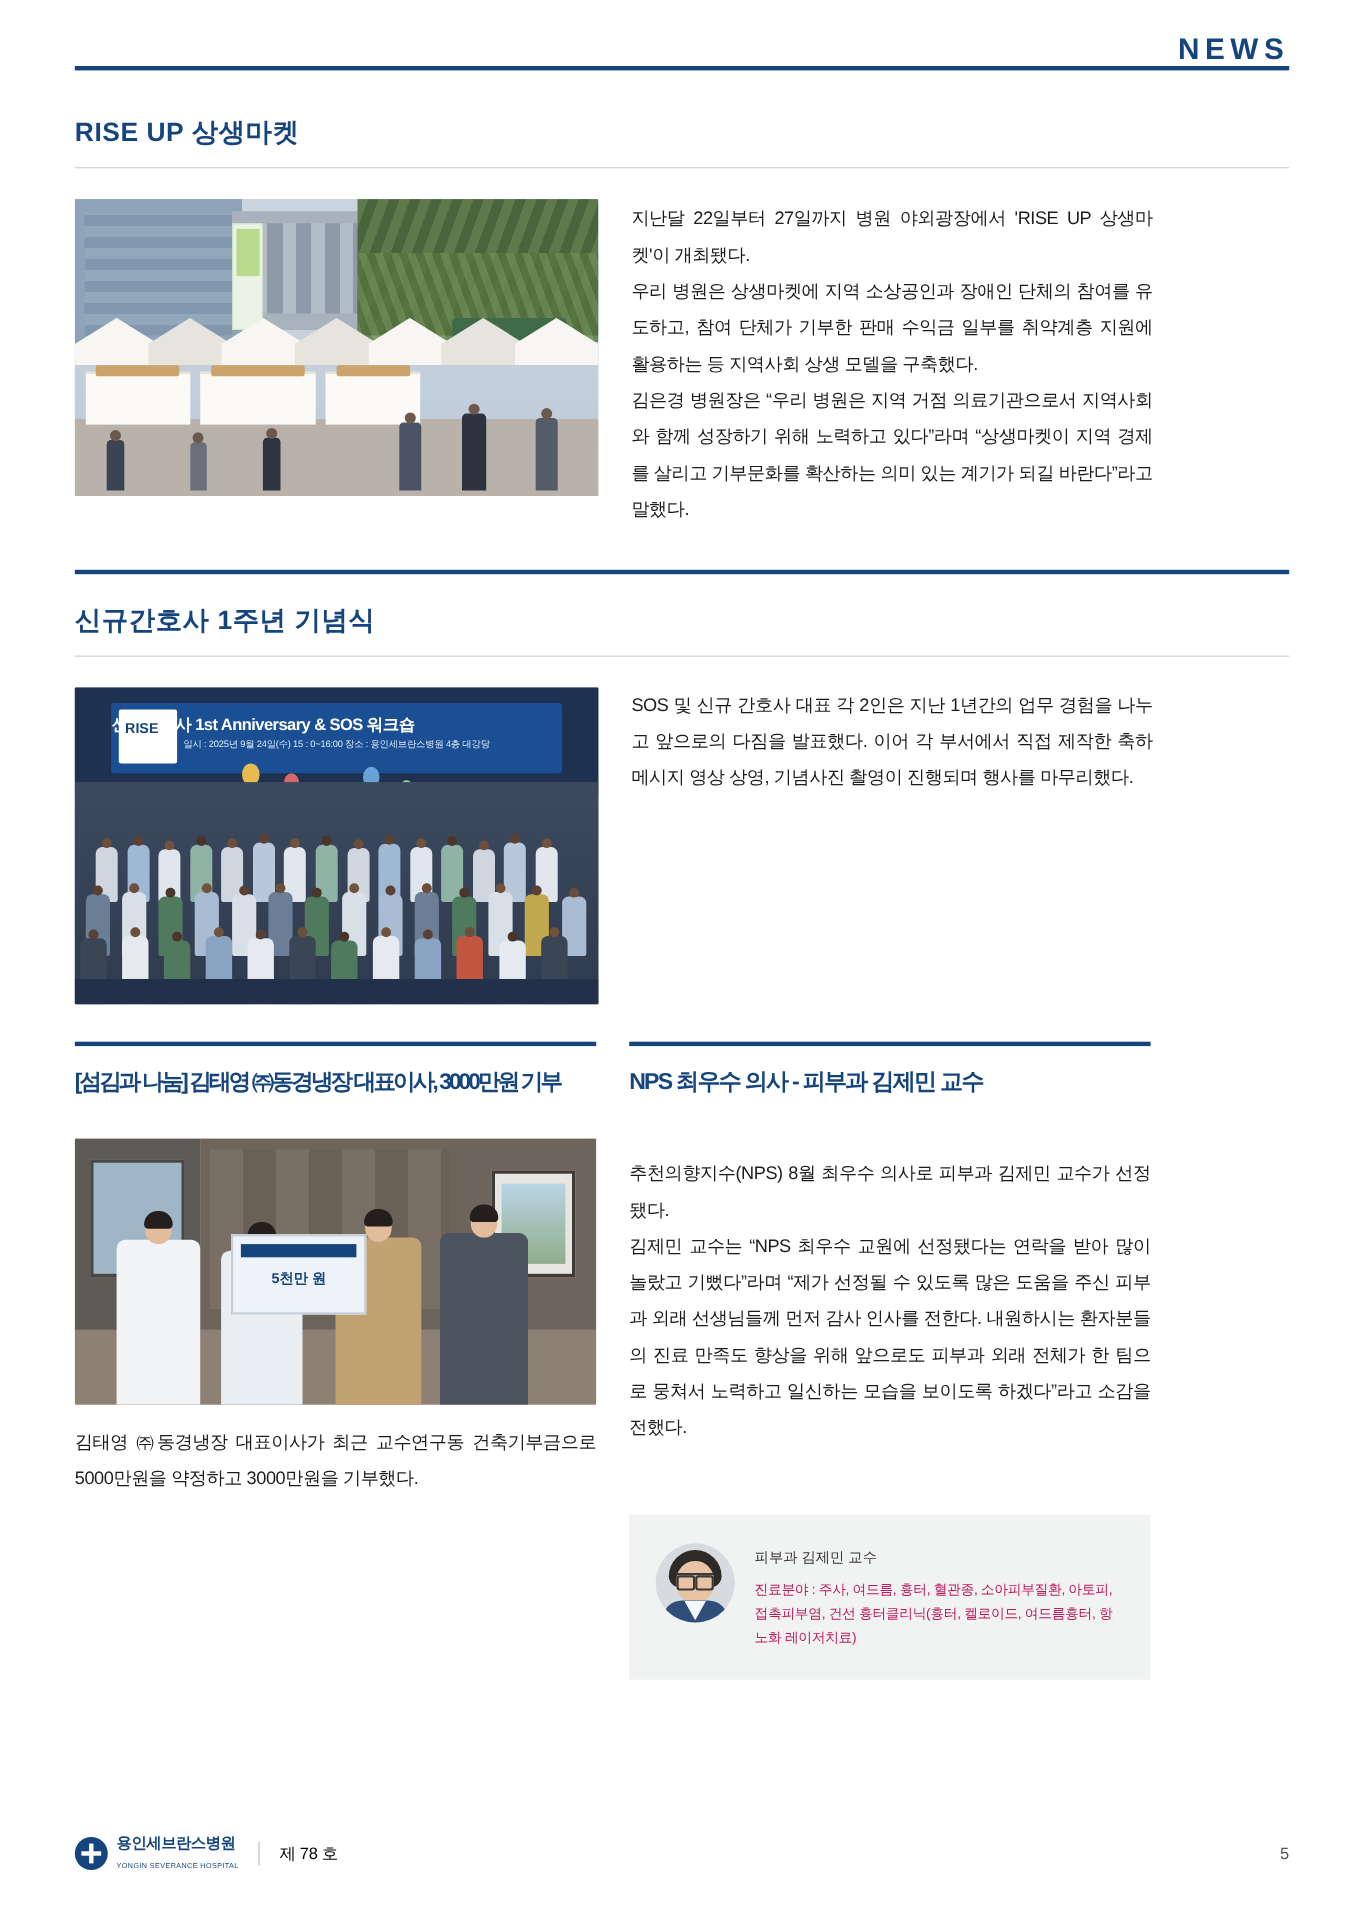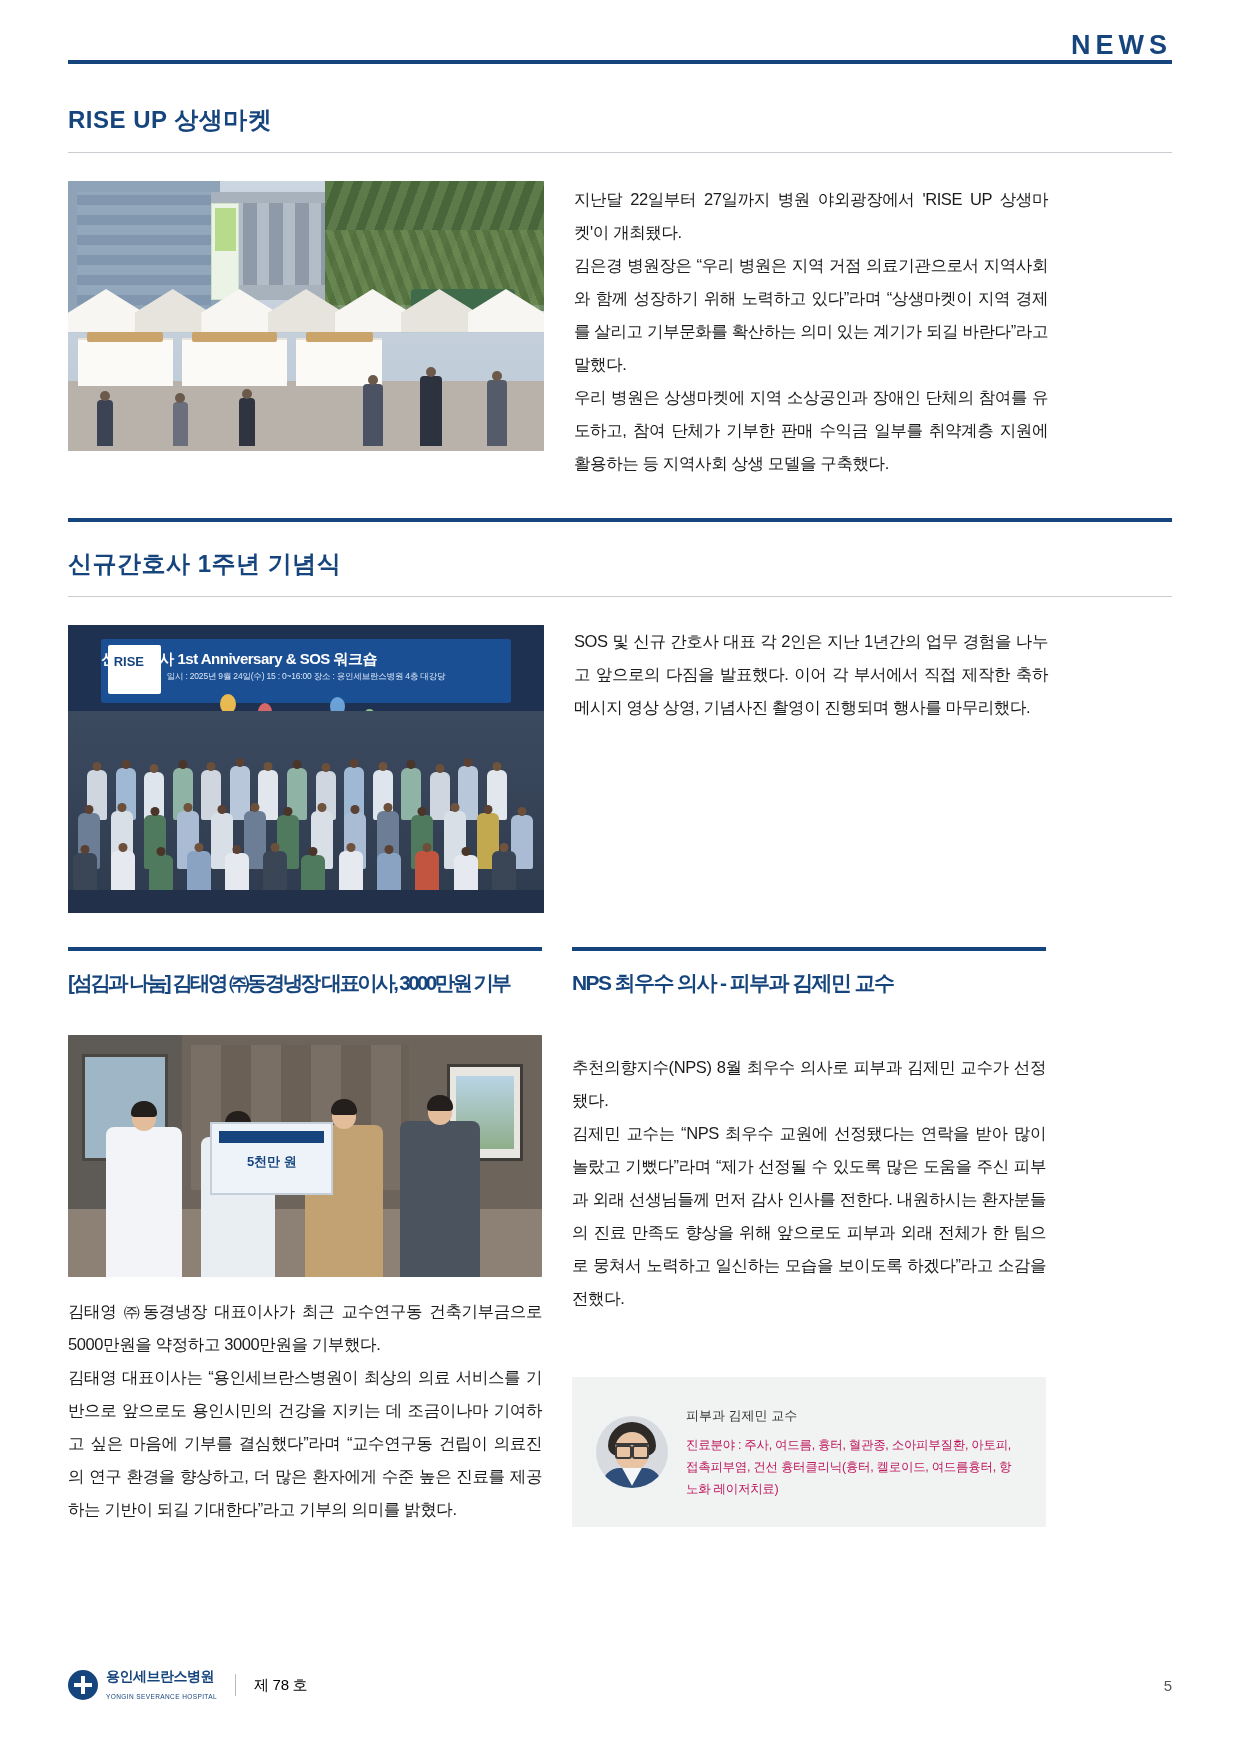--- a/index.html
+++ b/index.html
@@ -118,21 +118,21 @@
   .a3-photo { width: 474px; height: 242px; margin-top: 24px; }
   .col .body-text { margin-top: 18px; }
 
   
   .profile-card {
     margin-top: 62px;
     background: #f1f2f2;
     padding: 26px 24px 26px 24px;
     display: flex;
     gap: 18px;
-    align-items: center;
+    align-items: flex-start;
   }
   .avatar {
     width: 72px; height: 72px;
     border-radius: 50%;
     background: #d7dbe0;
     flex: none;
     position: relative;
     overflow: hidden;
   }
   .avatar .hair {
@@ -354,22 +354,22 @@
       <div class="person" style="left:74%; width:22px; height:70px; background:#2c323e;">
           <span class="phead"></span>
         </div>
       <div class="person" style="left:88%; width:20px; height:66px; background:#555b68;">
           <span class="phead"></span>
         </div>
     </div>
 
     <div class="a1-text body-text">
       <p>지난달 22일부터 27일까지 병원 야외광장에서 'RISE UP 상생마켓'이 개최됐다.</p>
+      <p>우리 병원은 상생마켓에 지역 소상공인과 장애인 단체의 참여를 유도하고, 참여 단체가 기부한 판매 수익금 일부를 취약계층 지원에 활용하는 등 지역사회 상생 모델을 구축했다.</p>
       <p>김은경 병원장은 “우리 병원은 지역 거점 의료기관으로서 지역사회와 함께 성장하기 위해 노력하고 있다”라며 “상생마켓이 지역 경제를 살리고 기부문화를 확산하는 의미 있는 계기가 되길 바란다”라고 말했다.</p>
-      <p>우리 병원은 상생마켓에 지역 소상공인과 장애인 단체의 참여를 유도하고, 참여 단체가 기부한 판매 수익금 일부를 취약계층 지원에 활용하는 등 지역사회 상생 모델을 구축했다.</p>
     </div>
   </div>
 
   <div class="band"></div>
 
   <div class="section-head">
     <div class="section-title">신규간호사 1주년 기념식</div>
     <div class="thin-rule"></div>
   </div>
 
@@ -556,21 +556,20 @@
             <span class="head"></span>
             <span class="hair"></span>
           </div>
         <div class="doc">
           <div class="band"></div>
           <div class="amt">5천만 원</div>
         </div>
       </div>
       <div class="body-text">
         <p>김태영 ㈜동경냉장 대표이사가 최근 교수연구동 건축기부금으로 5000만원을 약정하고 3000만원을 기부했다.</p>
-        <p>김태영 대표이사는 “용인세브란스병원이 최상의 의료 서비스를 기반으로 앞으로도 용인시민의 건강을 지키는 데 조금이나마 기여하고 싶은 마음에 기부를 결심했다”라며 “교수연구동 건립이 의료진의 연구 환경을 향상하고, 더 많은 환자에게 수준 높은 진료를 제공하는 기반이 되길 기대한다”라고 기부의 의미를 밝혔다.</p>
       </div>
     </div>
 
     <div class="col">
       <div class="col-band"></div>
       <div class="col-title">NPS 최우수 의사 - 피부과 김제민 교수</div>
       <div class="body-text" style="margin-top:40px;">
         <p>추천의향지수(NPS) 8월 최우수 의사로 피부과 김제민 교수가 선정됐다.</p>
         <p>김제민 교수는 “NPS 최우수 교원에 선정됐다는 연락을 받아 많이 놀랐고 기뻤다”라며 “제가 선정될 수 있도록 많은 도움을 주신 피부과 외래 선생님들께 먼저 감사 인사를 전한다. 내원하시는 환자분들의 진료 만족도 향상을 위해 앞으로도 피부과 외래 전체가 한 팀으로 뭉쳐서 노력하고 일신하는 모습을 보이도록 하겠다”라고 소감을 전했다.</p>
       </div>

